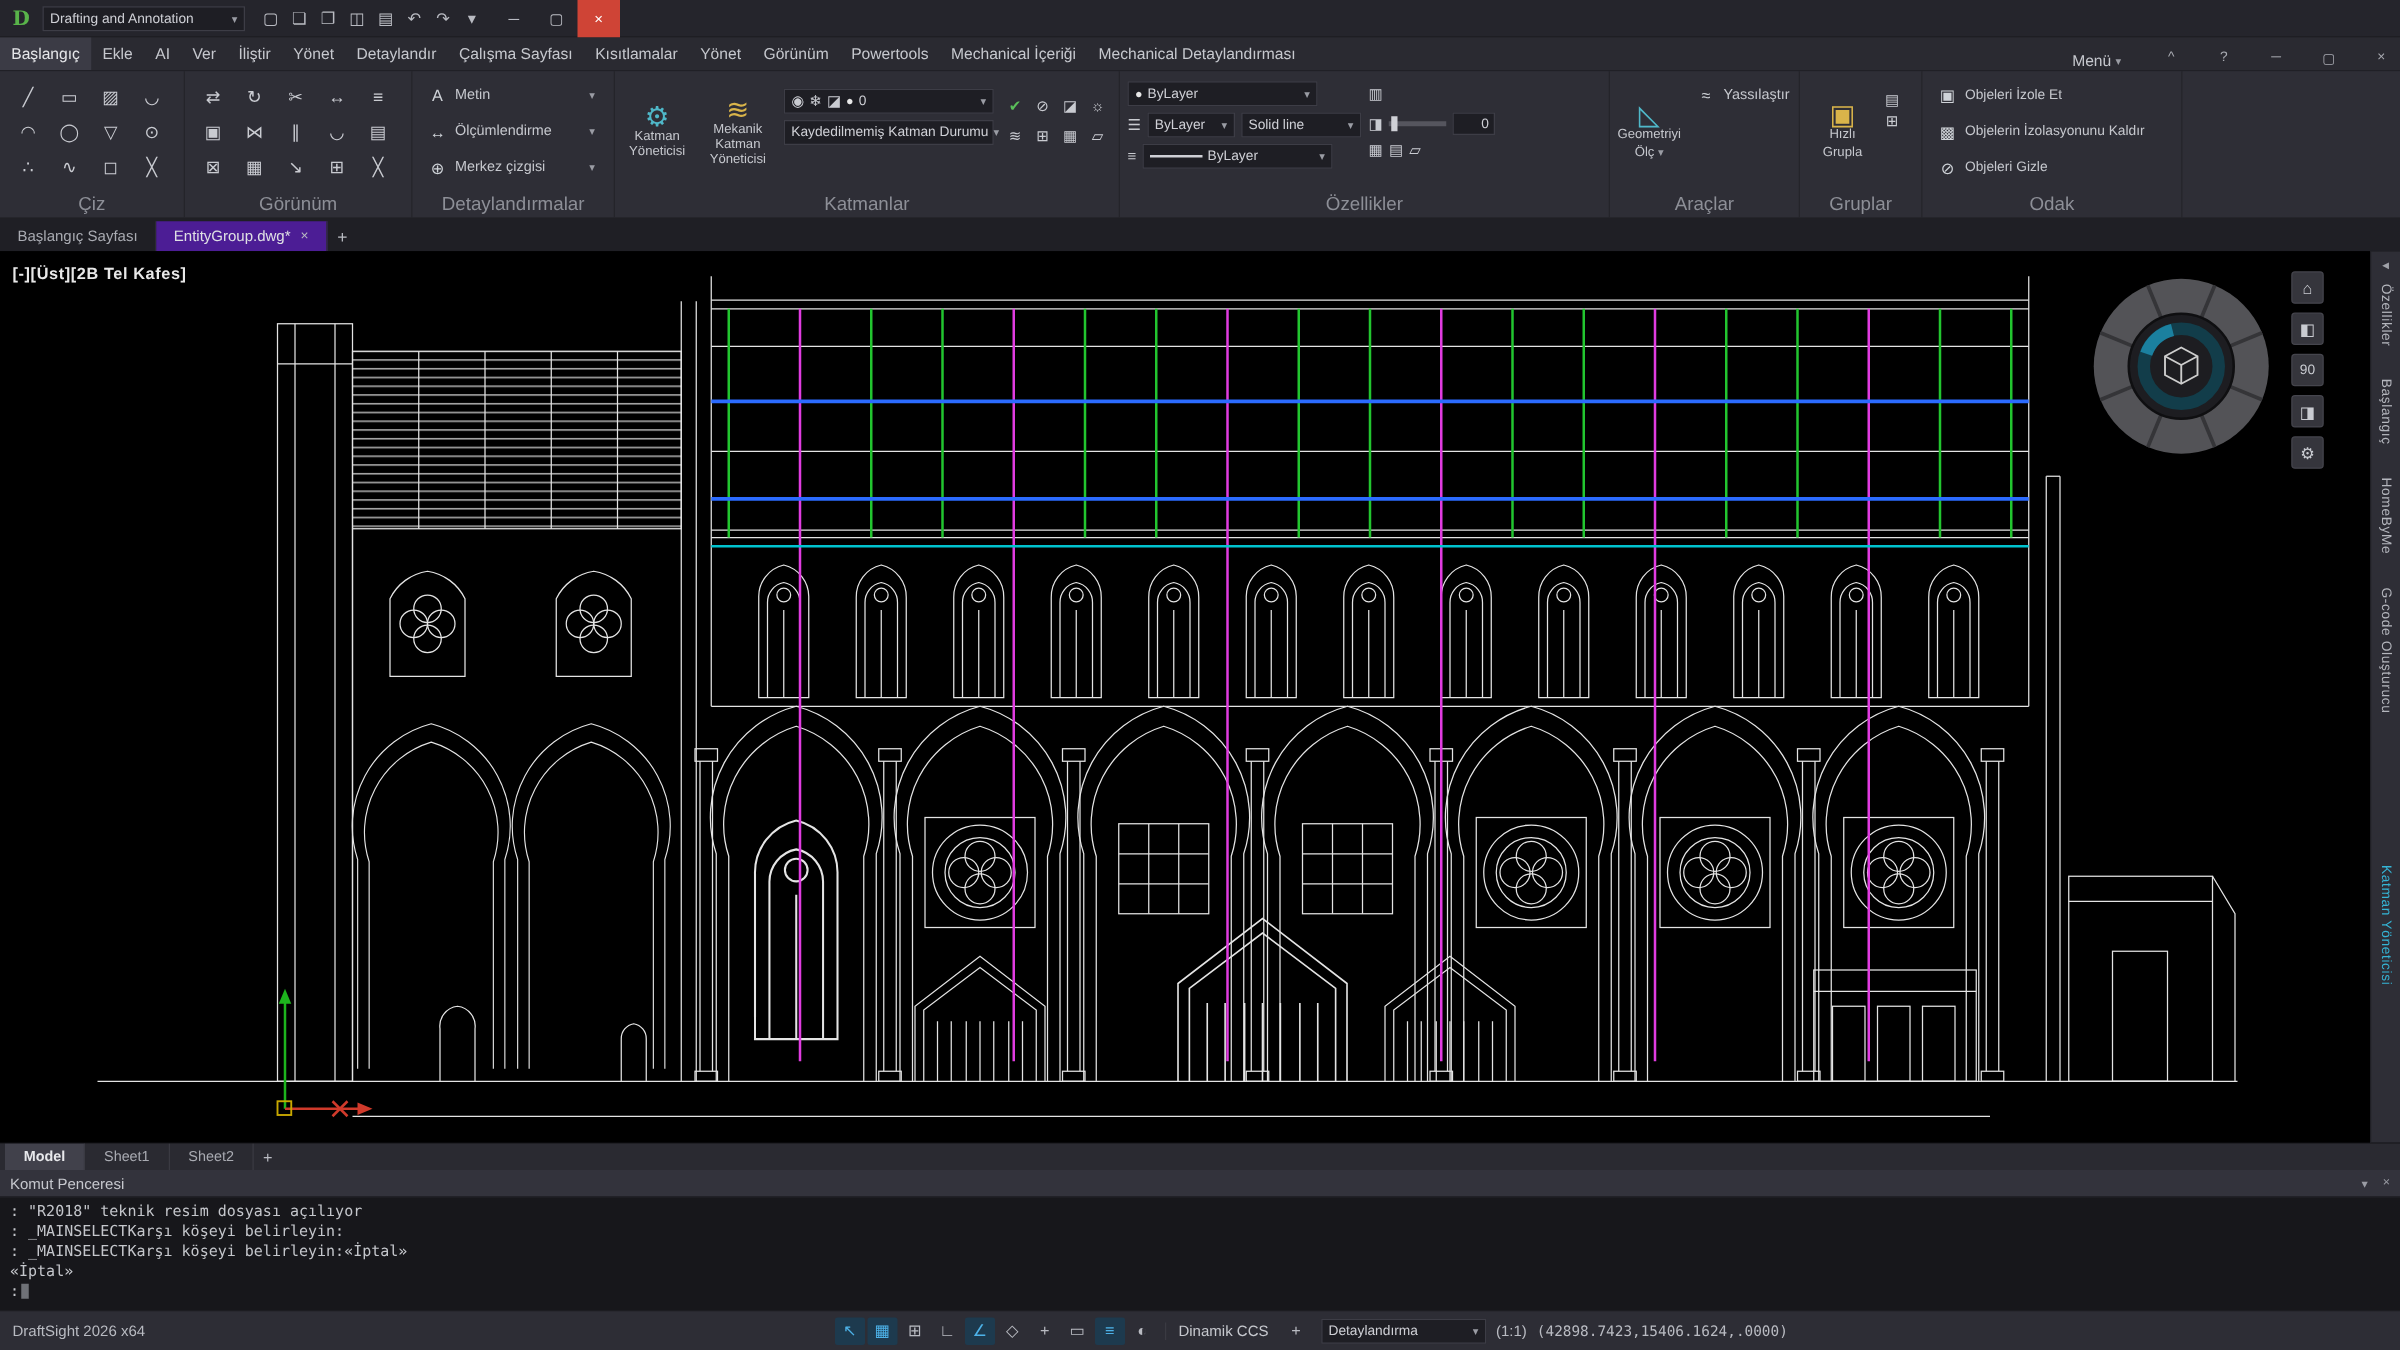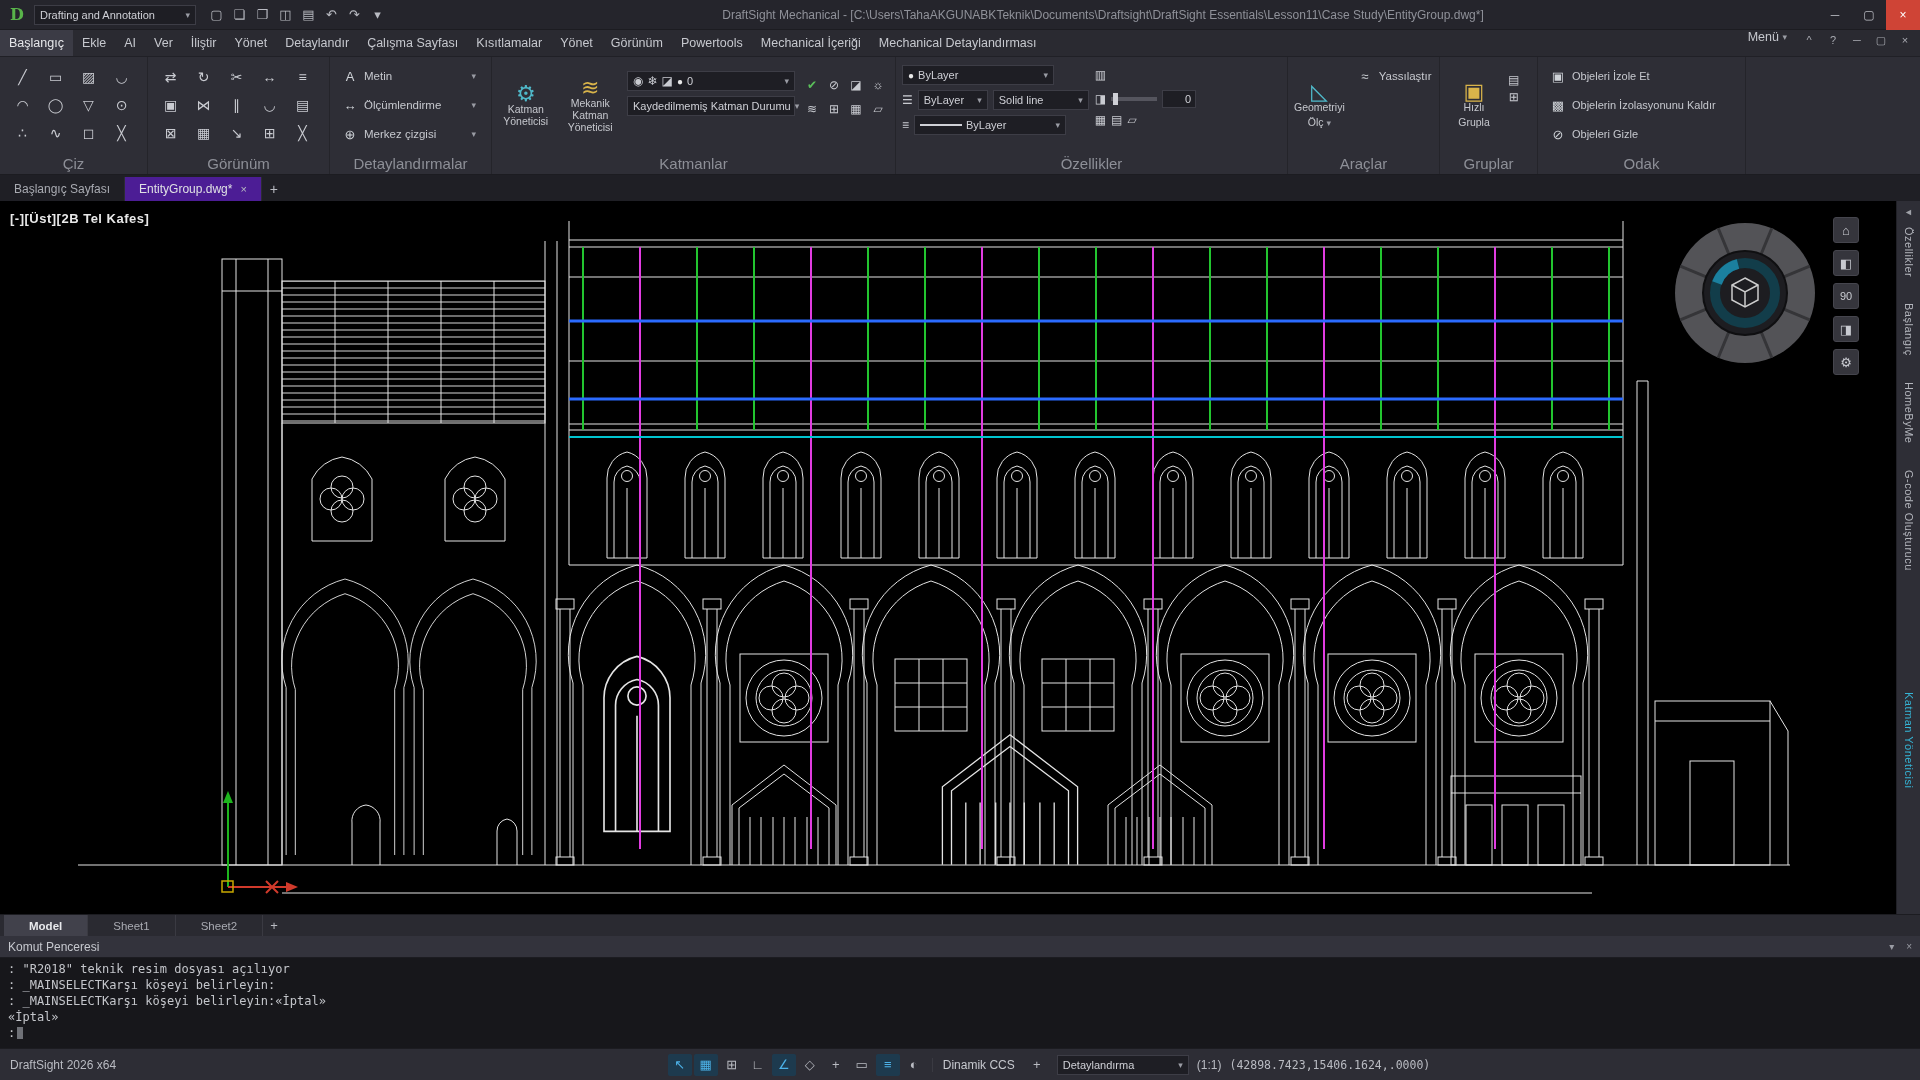--- a/index.html
+++ b/index.html
@@ -26,21 +26,21 @@
   .wbtn { width:34px; height:30px; display:flex; align-items:center; justify-content:center;
     color:#b9bbc2; font-size:12px; }
   .wbtn.close { background:#cf4436; color:#fff; }
 
   
   .menubar { height:27px; background:#2a2a31; display:flex; align-items:stretch;
     border-bottom:1px solid #202026; font-size:12.5px; }
   .menus { display:flex; align-items:stretch; }
   .mitem { display:flex; align-items:center; padding:0 9px; color:#c6c8ce; white-space:nowrap; }
   .mitem.active { background:#3b3b45; color:#e6e7ea; }
-  .mright { margin-left:auto; display:flex; align-items:flex-start; gap:2px; padding-right:4px; }
+  .mright { margin-left:auto; display:flex; align-items:flex-end; gap:20px; padding-right:4px; }
   .mico { width:22px; height:20px; display:flex; align-items:center; justify-content:center;
     color:#a9abb2; font-size:11px; }
 
   
   .ribbon { height:118px; background:#2e2e36; display:flex; align-items:stretch;
     border-bottom:1px solid #1c1c21; }
   .rgroup { position:relative; border-right:1px solid #24242a; padding:6px 6px 18px 6px;
     display:flex; gap:6px; align-items:flex-start; }
   .glabel { position:absolute; bottom:2px; left:0; right:0; text-align:center; font-size:15px;
     color:#8d8f97; }
@@ -102,21 +102,21 @@
   .vtabs { display:flex; flex-direction:column; align-items:center; width:100%; }
   .vtab { writing-mode:vertical-rl; font-size:11px; color:#b4b6bd; margin-bottom:26px;
     letter-spacing:0.5px; white-space:nowrap; }
   .vtab.accent { color:#35b5d6; }
   .vtab.push { margin-top:96px; }
 
   
   .sheettabs { height:22px; background:#2a2a31; display:flex; align-items:center;
     border-top:1px solid #1c1c21; font-size:11.5px; padding-left:4px; }
   .stwrap { display:flex; height:100%; }
-  .stab { display:flex; align-items:center; padding:0 25px; color:#a9abb2;
+  .stab { display:flex; align-items:center; padding:0 15px; color:#a9abb2;
     border-right:1px solid #3a3a42; }
   .stab.active { background:#41414b; color:#e8e9ec; font-weight:bold; }
   .addsheet { width:22px; text-align:center; color:#b9bbc2; font-size:13px; }
 
   
   .cmd { height:112px; display:flex; flex-direction:column; }
   .cmdhead { height:22px; background:#33333c; display:flex; align-items:center; gap:8px;
     padding:0 8px; font-size:12px; color:#c6c8ce; border-bottom:1px solid #1c1c21; }
   .chico { margin-left:auto; color:#9a9ca4; font-size:10px; }
   .chico + .chico { margin-left:4px; }
@@ -155,21 +155,20 @@
 
     <span class="qbtn">▢</span>
         <span class="qbtn">❏</span>
         <span class="qbtn">❐</span>
         <span class="qbtn">◫</span>
         <span class="qbtn">▤</span>
         <span class="qbtn">↶</span>
         <span class="qbtn">↷</span>
         <span class="qbtn">▾</span>
       </div>
-    <div class="wtitle">DraftSight Mechanical - [C:\Users\TahaAKGUNABKTeknik\Documents\Draftsight\DraftSight Essentials\Lesson11\Case Study\EntityGroup.dwg*]</div>
     <div class="wbtns">
       <span class="wbtn">─</span>
       <span class="wbtn">▢</span>
       <span class="wbtn close">×</span>
     </div>
   </div>
 
   <div class="menubar">
     <div class="menus">
 

